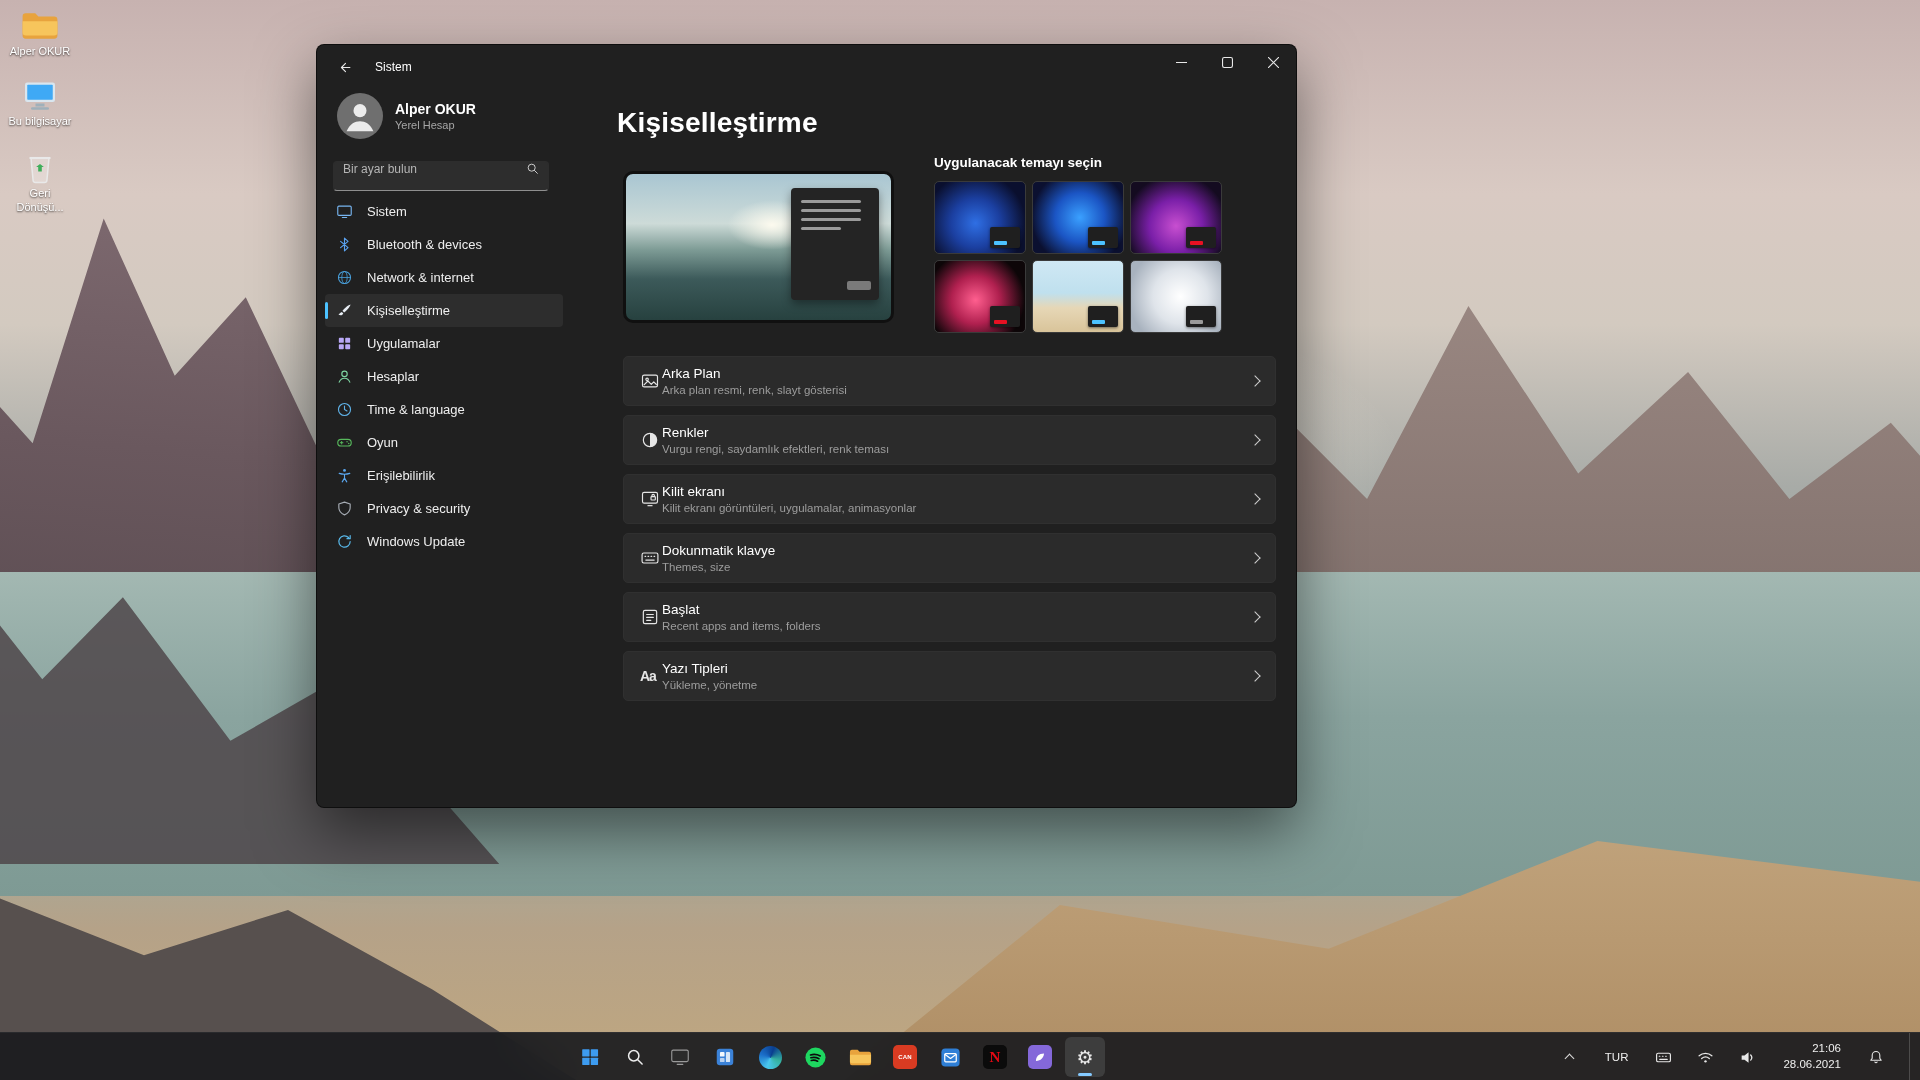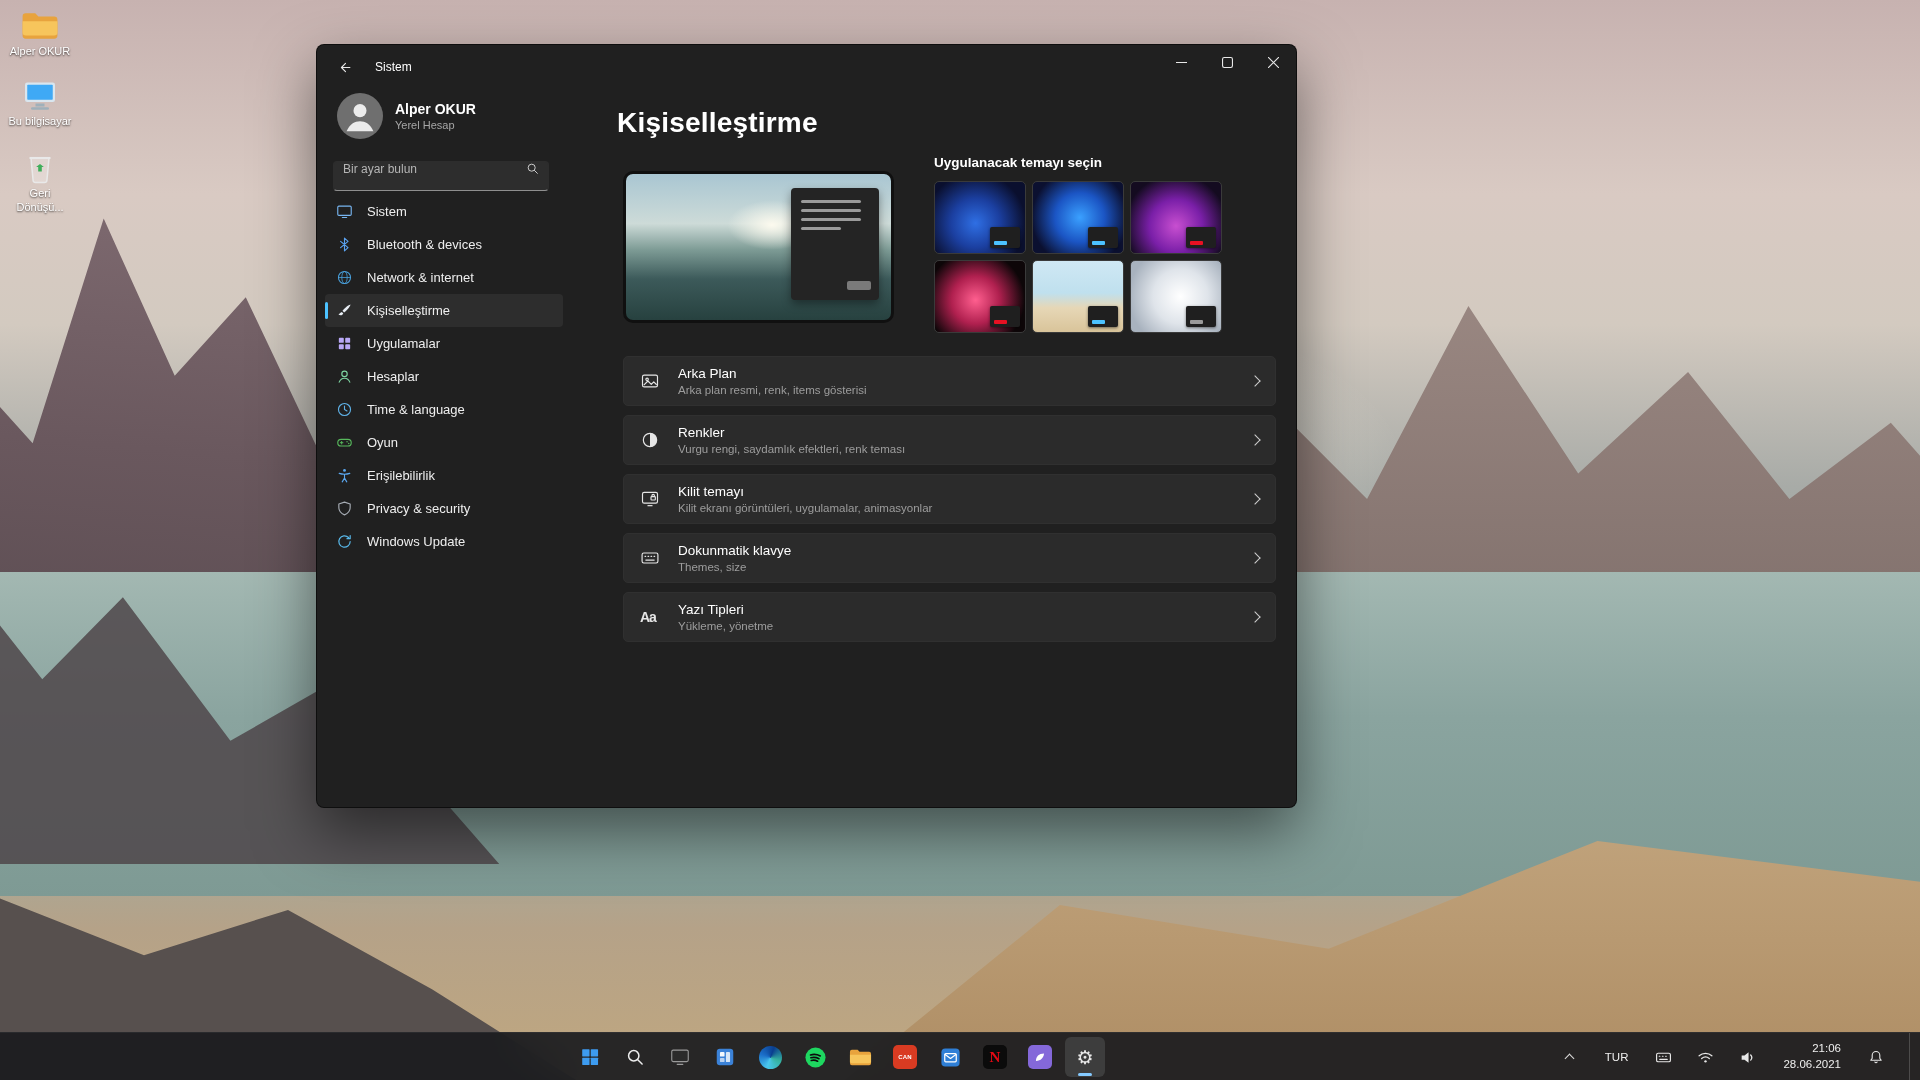--- a/index.html
+++ b/index.html
@@ -70,21 +70,21 @@
   .t1{--acc:#4cc2ff;background:radial-gradient(circle at 45% 58%,#2f6fe4 0%,#1b3fa0 38%,#0a0f2e 78%)}
   .t2{--acc:#4cc2ff;background:radial-gradient(circle at 52% 50%,#3aa0ff 0%,#1b55c4 42%,#0b1030 82%)}
   .t3{--acc:#e81123;background:radial-gradient(circle at 50% 62%,#c84fd0 0%,#7a1fa8 42%,#140b20 82%)}
   .t4{--acc:#e81123;background:radial-gradient(circle at 45% 55%,#ff5f8f 0%,#b0204f 38%,#0d0608 78%)}
   .t5{--acc:#4cc2ff;background:linear-gradient(180deg,#cfe8f4 0%,#bfe0ee 45%,#e6d7b6 66%,#d9c49a 100%)}
   .t6{--acc:#9a9a9a;background:radial-gradient(circle at 55% 50%,#ffffff 0%,#dfe4ea 45%,#a8b2be 85%)}
 
   .rows{position:absolute;left:54px;top:267px;width:653px}
   .row{height:50px;margin-bottom:9px;background:#2b2b2b;border-radius:5px;display:flex;align-items:center;padding:0 16px;border:1px solid #303030}
   .row-ic{width:22px;display:flex;justify-content:flex-start}
-  .row-text{margin-left:16px}
+  .row-text{}
   .row-title{font-size:13.5px}
   .row-sub{font-size:11.5px;color:#9d9d9d;margin-top:3px}
   .chev{margin-left:auto;width:8px;height:8px;border-top:1.6px solid #cfcfcf;border-right:1.6px solid #cfcfcf;transform:rotate(45deg)}
   .fonts-glyph{font-size:14px;font-weight:700;color:#e6e6e6;letter-spacing:-1px}
 
   
   .taskbar{position:absolute;left:0;right:0;bottom:0;height:48px;background:rgba(26,27,30,.92);backdrop-filter:blur(18px);border-top:1px solid rgba(255,255,255,.05)}
   .tb-icons{position:absolute;left:570px;top:4px;display:flex;gap:5px}
   .tb-btn{position:relative;width:40px;height:40px;border-radius:6px;display:flex;align-items:center;justify-content:center}
   .tb-btn.active{background:#3d3d3d}
@@ -318,21 +318,21 @@
             <svg width="20" height="20" viewBox="0 0 24 24">
               <g fill="none" stroke="#e6e6e6" stroke-width="1.4" stroke-linejoin="round">
                 <rect x="3" y="5" width="18" height="14" rx="2"></rect>
                 <circle cx="8.5" cy="10" r="1.5"></circle>
                 <path d="M4.5 17l5-5 4 4 3-3 3.5 3.5"></path>
               </g>
             </svg>
           </div>
         <div class="row-text">
             <div class="row-title">Arka Plan</div>
-            <div class="row-sub">Arka plan resmi, renk, items gösterisi</div>
+            <div class="row-sub">Arka plan resmi, renk, slayt gösterisi</div>
           </div>
         <div class="chev"></div>
       </div>
 
       <div class="row">
         <div class="row-ic">
             <svg width="20" height="20" viewBox="0 0 24 24">
               <circle cx="12" cy="12" r="8" fill="none" stroke="#e6e6e6" stroke-width="1.4"></circle>
               <path d="M12 4a8 8 0 0 1 0 16z" fill="#e6e6e6"></path>
             </svg>
@@ -350,21 +350,21 @@
             <svg width="20" height="20" viewBox="0 0 24 24">
               <g fill="none" stroke="#e6e6e6" stroke-width="1.4">
                 <rect x="3" y="4" width="18" height="13" rx="2"></rect>
                 <path d="M9 20h6"></path>
                 <rect x="13.2" y="9.2" width="5.2" height="4" rx="0.8"></rect>
                 <path d="M14.3 9.2V8a1.5 1.5 0 0 1 3 0v1.2"></path>
               </g>
             </svg>
           </div>
         <div class="row-text">
-            <div class="row-title">Kilit temayı</div>
+            <div class="row-title">Kilit ekranı</div>
             <div class="row-sub">Kilit ekranı görüntüleri, uygulamalar, animasyonlar</div>
           </div>
         <div class="chev"></div>
       </div>
 
       <div class="row">
         <div class="row-ic">
             <svg width="20" height="20" viewBox="0 0 24 24">
               <g stroke="#e6e6e6" stroke-width="1.4" fill="none" stroke-linecap="round">
                 <rect x="2.5" y="6" width="19" height="12" rx="2"></rect>
@@ -372,20 +372,35 @@
               </g>
             </svg>
           </div>
         <div class="row-text">
             <div class="row-title">Dokunmatik klavye</div>
             <div class="row-sub">Themes, size</div>
           </div>
         <div class="chev"></div>
       </div>
 
+      <div class="row">
+        <div class="row-ic">
+            <svg width="20" height="20" viewBox="0 0 24 24">
+              <g stroke="#e6e6e6" stroke-width="1.4" fill="none" stroke-linecap="round">
+                <rect x="4" y="4" width="16" height="16" rx="2"></rect>
+                <path d="M8 9h8M8 12.5h8M8 16h5"></path>
+              </g>
+            </svg>
+          </div>
+        <div class="row-text">
+            <div class="row-title">Başlat</div>
+            <div class="row-sub">Recent apps and items, folders</div>
+          </div>
+        <div class="chev"></div>
+      </div>
 
 
       <div class="row">
         <div class="row-ic">
             <span class="fonts-glyph">Aa</span>
           </div>
         <div class="row-text">
             <div class="row-title">Yazı Tipleri</div>
             <div class="row-sub">Yükleme, yönetme</div>
           </div>

